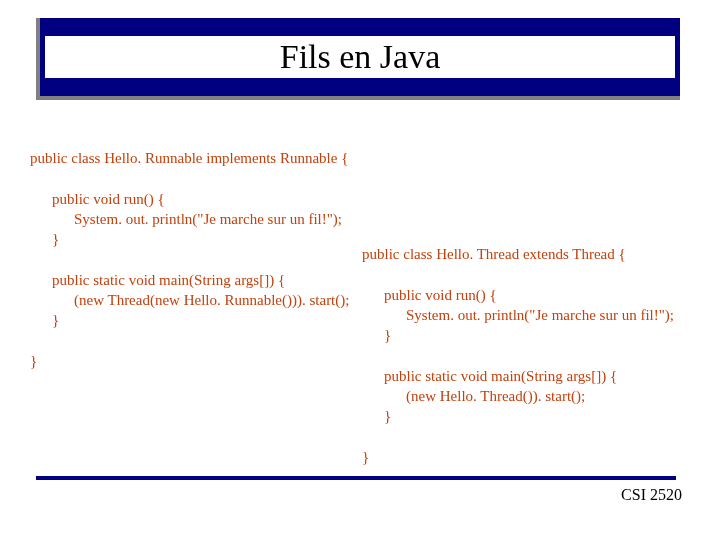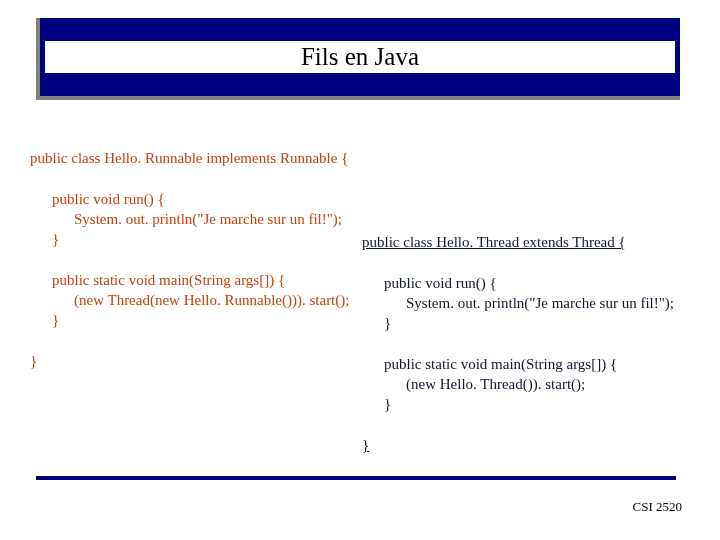--- a/index.html
+++ b/index.html
@@ -21,62 +21,61 @@
     background: #000080;
     border-left: 4px solid #808080;
     border-bottom: 4px solid #808080;
     display: flex;
     align-items: center;
     justify-content: center;
   }
   .title-text {
     background: #ffffff;
     color: #000000;
-    font-size: 25px;
+    font-size: 34px;
     padding: 2px 0;
     width: 630px;
     text-align: center;
     font-family: "Times New Roman", Times, serif;
   }
   .code-left {
     position: absolute;
     top: 128px;
     left: 30px;
     font-size: 15px;
     line-height: 1.35;
     color: #c2410c;
     white-space: pre;
     font-family: "Times New Roman", Times, serif;
   }
   .code-right {
     position: absolute;
-    top: 212px;
+    top: 224px;
     left: 362px;
     font-size: 15px;
     line-height: 1.35;
-    color: #0f172a;
+    color: #c2410c;
     white-space: pre;
     font-family: "Times New Roman", Times, serif;
-    text-decoration: underline;
   }
   .indent1 { padding-left: 22px; display:inline-block;}
   .indent2 { padding-left: 44px; display:inline-block;}
   .footer-line {
     position: absolute;
     left: 36px;
     top: 476px;
     width: 640px;
     height: 4px;
     background: #000080;
   }
   .footer-text {
     position: absolute;
     right: 38px;
-    top: 499px;
-    font-size: 13px;
+    top: 486px;
+    font-size: 16px;
     color: #000000;
     font-family: "Times New Roman", Times, serif;
   }
 </style>
 </head>
 <body>
 
 <div class="title-box">
   <div class="title-text">Fils en Java</div>
 </div>

